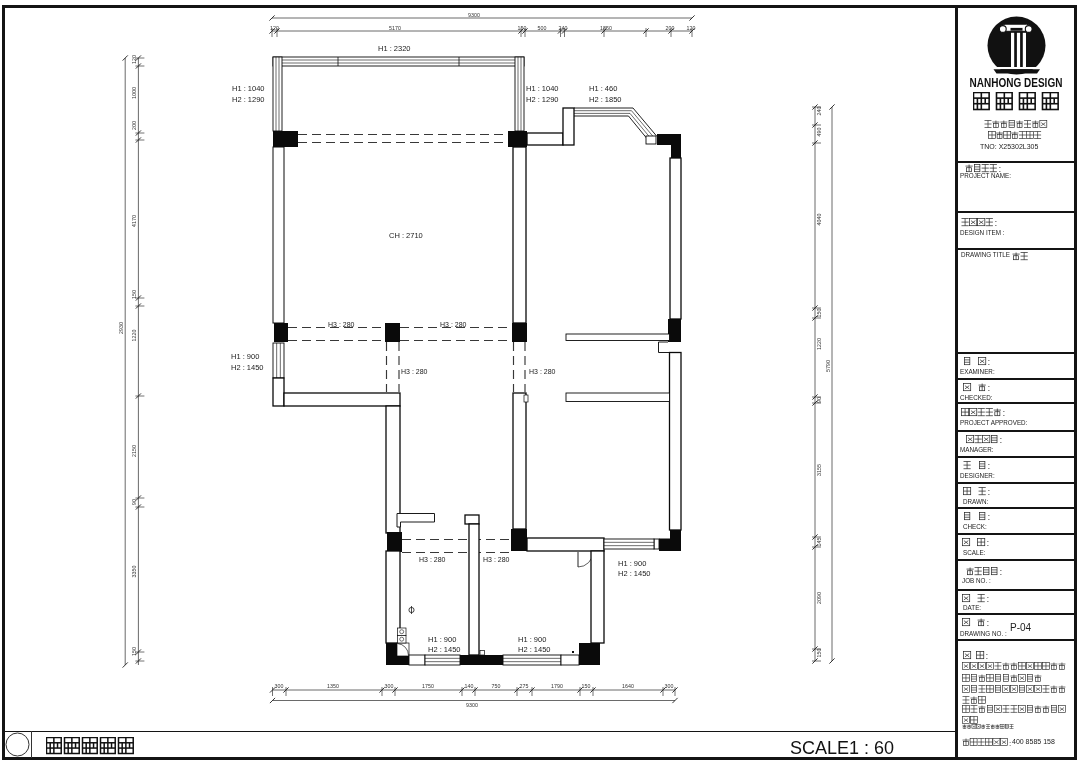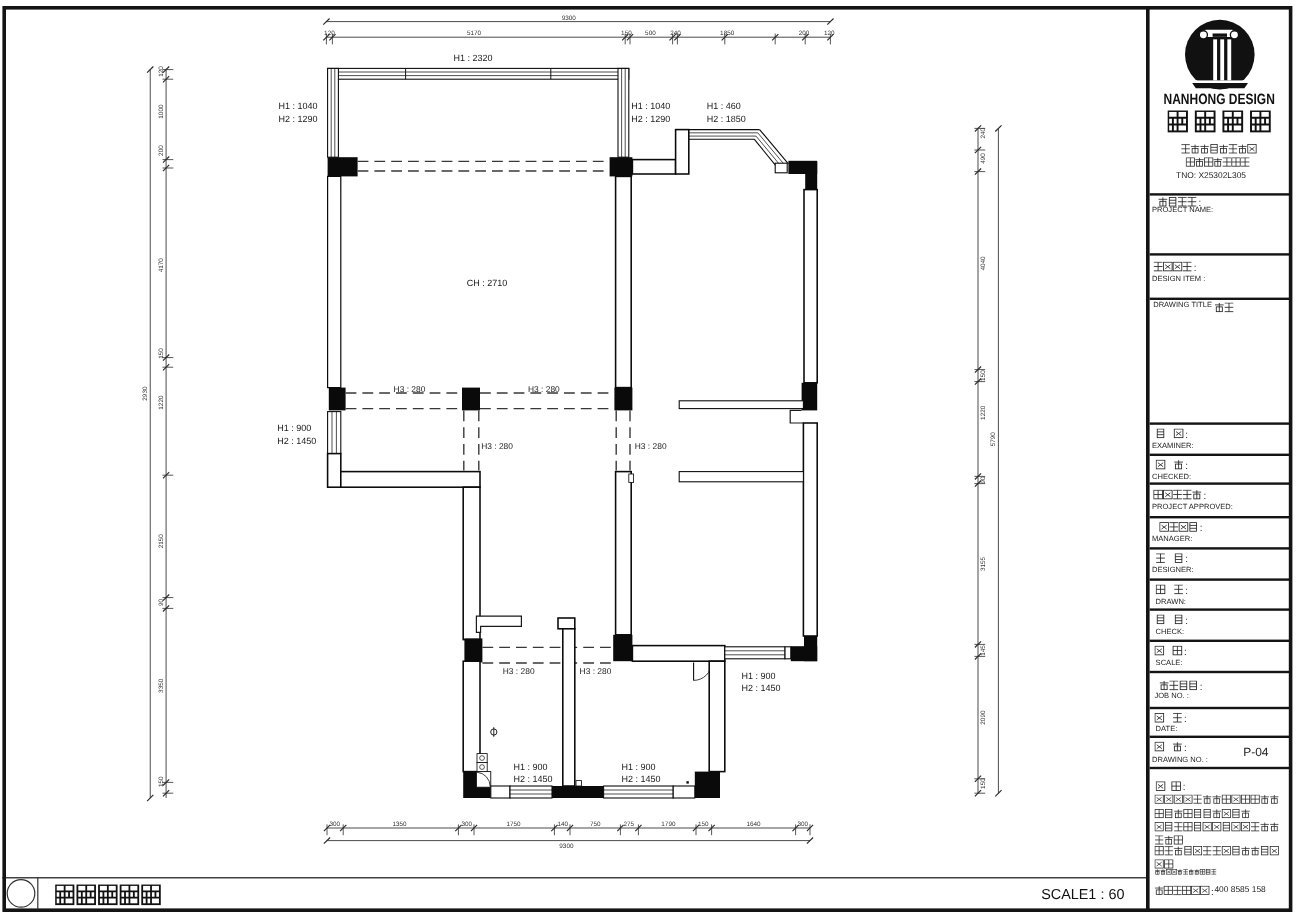--- a/index.html
+++ b/index.html
@@ -725,21 +725,21 @@
     <rect x="0.5" y="0.5" width="7.2" height="7.2" stroke="#222" stroke-width="0.7" fill="none"></rect>
     <line x1="1.9400000000000002" y1="2.66" x2="6.260000000000001" y2="5.9" stroke="#222" stroke-width="0.7" fill="none"></line>
     <line x1="6.260000000000001" y1="2.66" x2="1.9400000000000002" y2="5.9" stroke="#222" stroke-width="0.7" fill="none"></line>
     <line x1="15.564000000000002" y1="2.084" x2="22.764000000000003" y2="2.084" stroke="#222" stroke-width="0.7" fill="none"></line>
     <line x1="19.164" y1="0.5" x2="19.164" y2="7.7" stroke="#222" stroke-width="0.7" fill="none"></line>
     <rect x="16.644000000000002" y="3.74" width="5.04" height="3.9600000000000004" stroke="#222" stroke-width="0.7" fill="none"></rect>
     <text x="24.628000000000004" y="7.7" font-size="8.2" fill="#222">:</text>
   </svg>
 <div class="lbl" style="left:960px;top:630.5px;font-size:6.3px;">DRAWING NO. :</div>
 
-<div class="lbl" style="left:1036px;top:622.5px;font-size:10px;">P-04</div>
+<div class="lbl" style="left:1010px;top:622.5px;font-size:10px;">P-04</div>
 
 <svg style="position:absolute;left:963px;top:650.5px" width="27" height="10" viewBox="0 0 27 10">
     <rect x="0.5" y="0.5" width="7.2" height="7.2" stroke="#222" stroke-width="0.7" fill="none"></rect>
     <line x1="1.9400000000000002" y1="2.66" x2="6.260000000000001" y2="5.9" stroke="#222" stroke-width="0.7" fill="none"></line>
     <line x1="6.260000000000001" y1="2.66" x2="1.9400000000000002" y2="5.9" stroke="#222" stroke-width="0.7" fill="none"></line>
     <rect x="13.564000000000002" y="0.5" width="7.2" height="7.2" stroke="#222" stroke-width="0.7" fill="none"></rect>
     <line x1="13.564000000000002" y1="4.1" x2="20.764000000000003" y2="4.1" stroke="#222" stroke-width="0.7" fill="none"></line>
     <line x1="17.164" y1="0.5" x2="17.164" y2="7.7" stroke="#222" stroke-width="0.7" fill="none"></line>
     <text x="22.628000000000004" y="7.7" font-size="8.2" fill="#222">:</text>
   </svg>
@@ -1021,12 +1021,12 @@
     <line x1="58.18" y1="5.78" x2="58.18" y2="16.5" stroke="#111" stroke-width="1.5" fill="none"></line>
     <line x1="65.54" y1="5.78" x2="65.54" y2="11.06" stroke="#111" stroke-width="1.5" fill="none"></line>
     <rect x="72.5" y="0.5" width="14.72" height="16" stroke="#111" stroke-width="1.5" fill="none"></rect>
     <line x1="72.5" y1="5.78" x2="87.22" y2="5.78" stroke="#111" stroke-width="1.5" fill="none"></line>
     <line x1="72.5" y1="11.06" x2="87.22" y2="11.06" stroke="#111" stroke-width="1.5" fill="none"></line>
     <line x1="79.86" y1="0.5" x2="79.86" y2="16.5" stroke="#111" stroke-width="1.5" fill="none"></line>
     <line x1="76.18" y1="5.78" x2="76.18" y2="16.5" stroke="#111" stroke-width="1.5" fill="none"></line>
     <line x1="83.54" y1="5.78" x2="83.54" y2="11.06" stroke="#111" stroke-width="1.5" fill="none"></line>
   </svg>
 
-<div class="lbl" style="left:790px;top:738.5px;width:147px;text-align:right;font-size:12px;color:#111;">SCALE1 : 60</div>
+<div class="lbl" style="left:790px;top:738.5px;width:147px;font-size:18px;color:#111;">SCALE1 : 60</div>
 </body></html>

